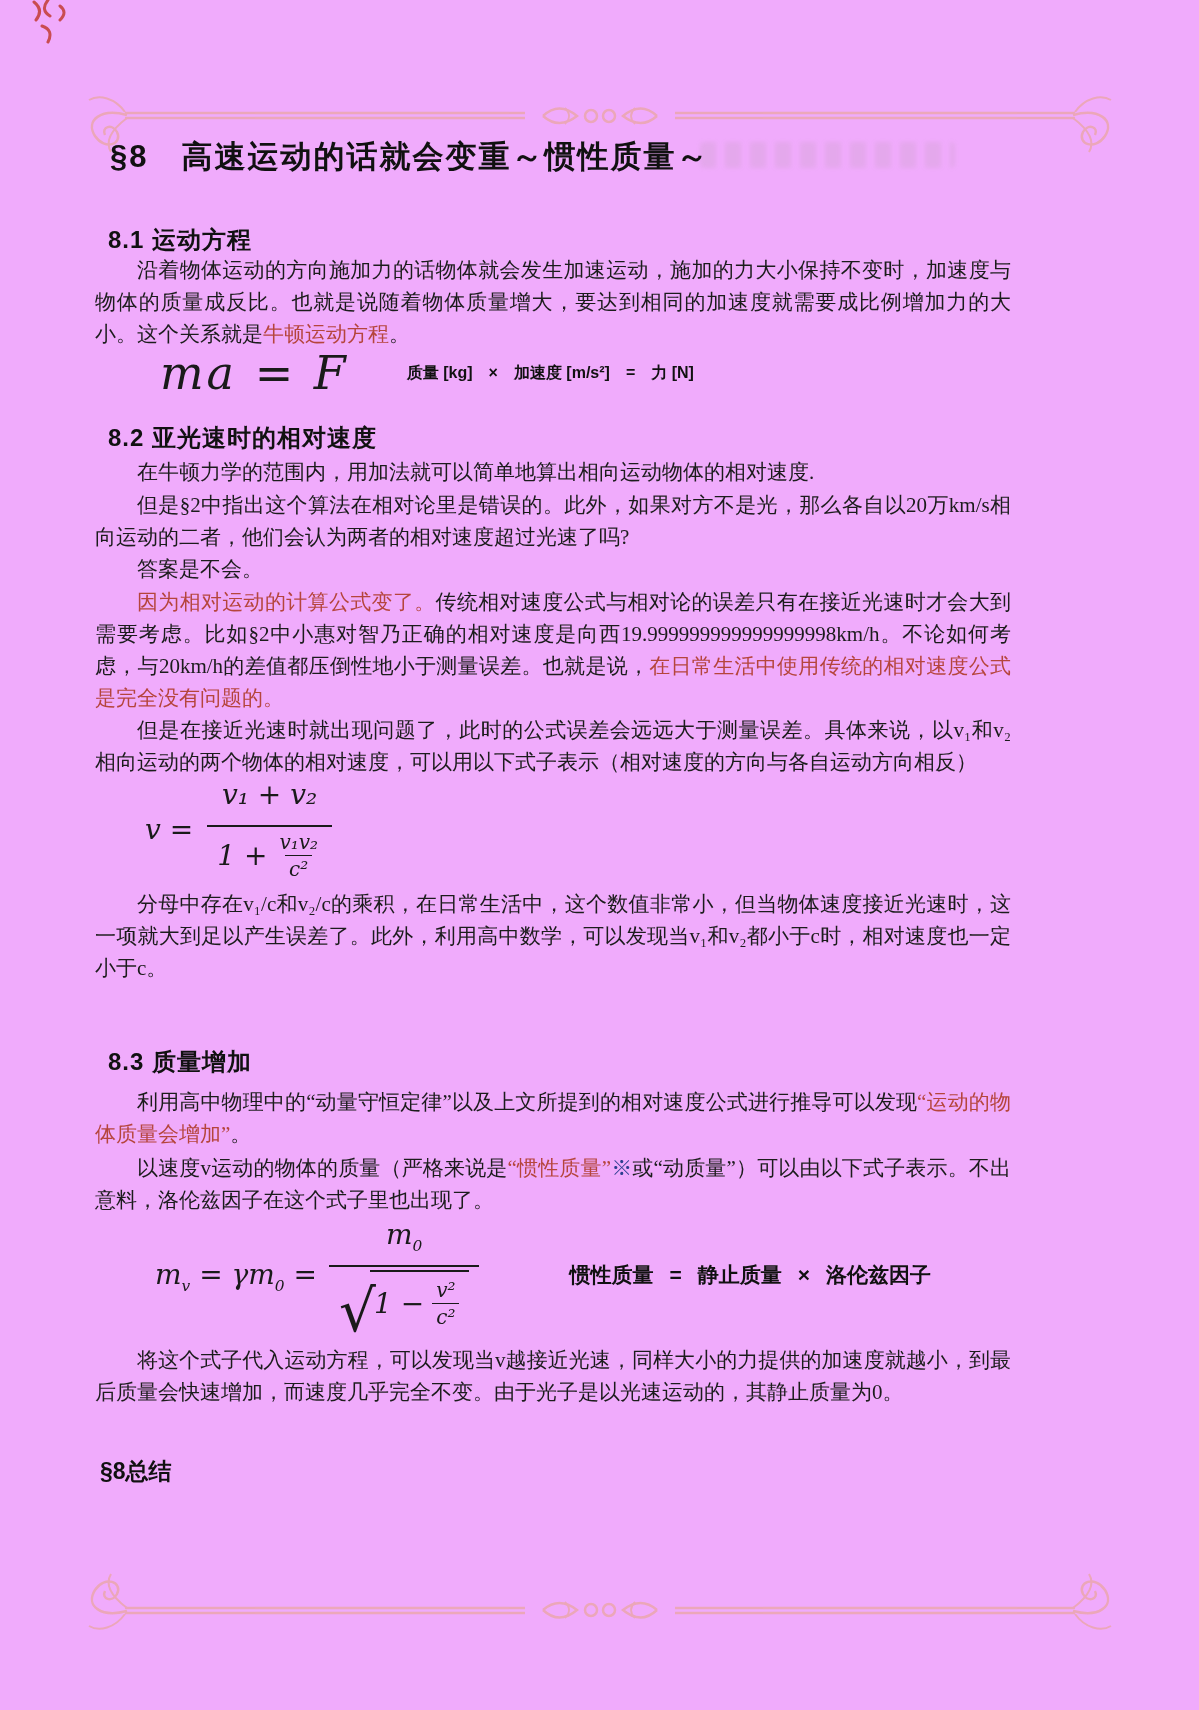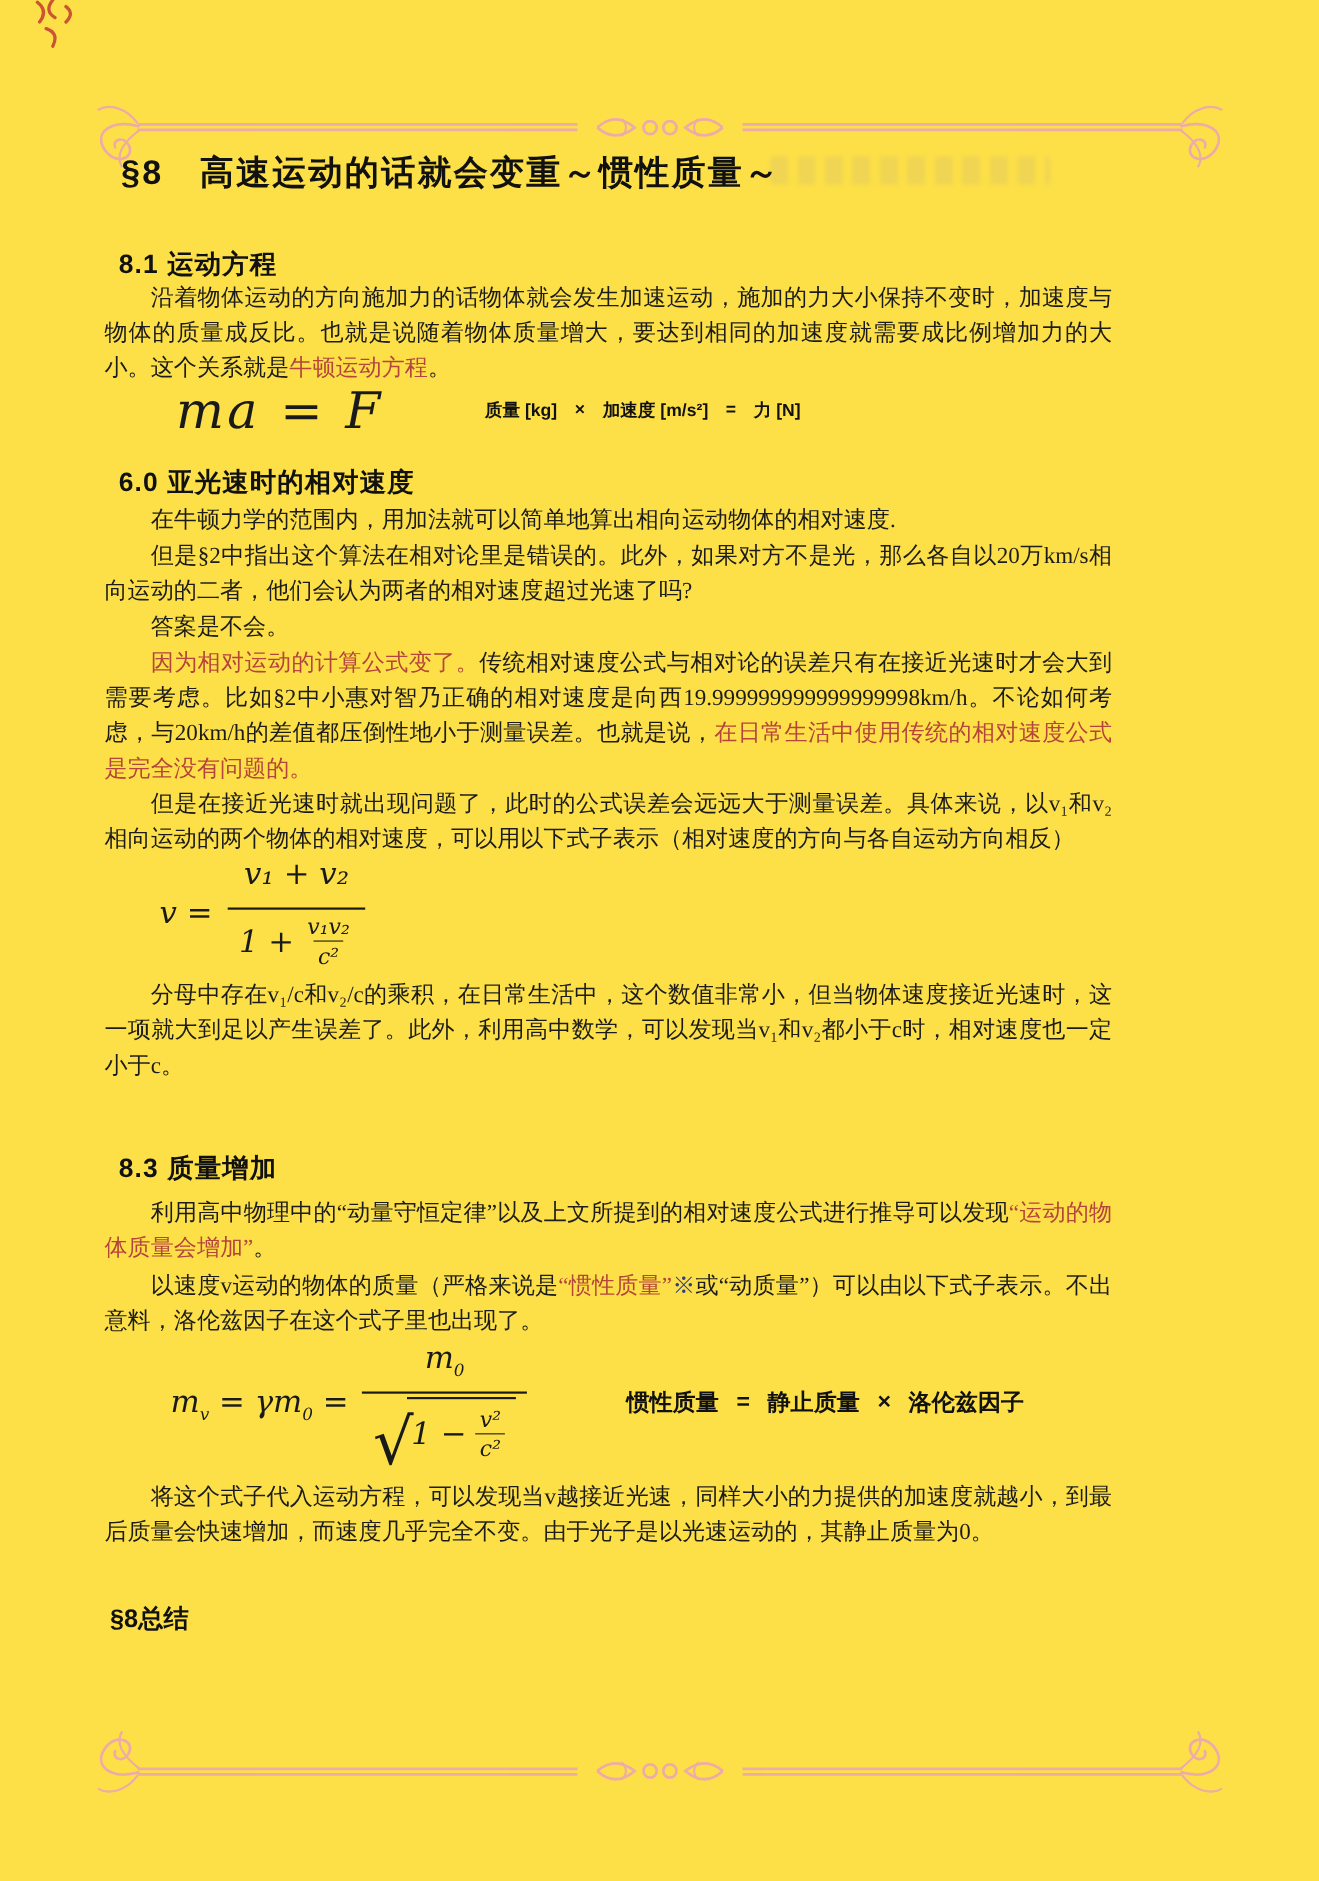--- a/index.html
+++ b/index.html
@@ -1,18 +1,18 @@
 <!DOCTYPE html>
 <html><head>
 <meta charset="utf-8">
 <style>
   html,body{margin:0;padding:0;background:#e9e9e9;}
   .page{
     position:relative;width:1199px;height:1710px;margin:0 auto;
-    background:#fde047;overflow:hidden;
+    background:#f0abfc;overflow:hidden;
     font-family:"Liberation Serif","DejaVu Serif",serif;color:#1c1c1c;
   }
   .abs{position:absolute;}
   .title{
     font-family:"Liberation Sans","DejaVu Sans",sans-serif;
     font-weight:700;font-size:31px;letter-spacing:2px;color:#111;
   }
   .h-sec{
     font-family:"Liberation Sans","DejaVu Sans",sans-serif;
     font-weight:700;font-size:24px;color:#111;letter-spacing:1px;
@@ -84,32 +84,32 @@
     </g>
   </svg>
 
   <div class="abs ghost" style="left:700px;top:142px"></div>
 
   <div class="abs title" style="left:110px;top:136px">§8　高速运动的话就会变重～惯性质量～</div>
 
   <div class="abs h-sec" style="left:108px;top:224px">8.1 运动方程</div>
   <p class="abs body" style="left:95px;top:254px"><span>沿着物体运动的方向施加力的话物体就会发生加速运动，施加的力大小保持不变时，加速度与物体的质量成反比。也就是说随着物体质量增大，要达到相同的加速度就需要成比例增加力的大小。这个关系就是</span><span style="color: rgb(181, 69, 60);">牛顿运动方程</span><span>。</span></p>
 
-  <div class="abs formula-row" style="left:160px;top:346px;gap:92px">
+  <div class="abs formula-row" style="left:160px;top:346px;gap:58px">
     <span class="math eq-big">ma = F</span>
     <span class="annotation">
       <span>质量 [kg]</span>
       <span>×</span>
       <span>加速度 [m/s²]</span>
       <span>=</span>
       <span>力 [N]</span>
     </span>
   </div>
 
-  <div class="abs h-sec" style="left:108px;top:422px">6.0 亚光速时的相对速度</div>
+  <div class="abs h-sec" style="left:108px;top:422px">8.2 亚光速时的相对速度</div>
   <p class="abs body" style="left:95px;top:456px"><span>在牛顿力学的范围内，用加法就可以简单地算出相向运动物体的相对速度.</span></p>
   <p class="abs body" style="left:95px;top:489px"><span>但是§2中指出这个算法在相对论里是错误的。此外，如果对方不是光，那么各自以20万km/s相向运动的二者，他们会认为两者的相对速度超过光速了吗?</span></p>
   <p class="abs body" style="left:95px;top:553px"><span>答案是不会。</span></p>
   <p class="abs body" style="left:95px;top:586px"><span style="color: rgb(181, 69, 60);">因为相对运动的计算公式变了。</span><span>传统相对速度公式与相对论的误差只有在接近光速时才会大到需要考虑。比如§2中小惠对智乃正确的相对速度是向西19.999999999999999998km/h。不论如何考虑，与20km/h的差值都压倒性地小于测量误差。也就是说，</span><span style="color: rgb(181, 69, 60);">在日常生活中使用传统的相对速度公式是完全没有问题的。</span></p>
   <p class="abs body" style="left:95px;top:714px"><span>但是在接近光速时就出现问题了，此时的公式误差会远远大于测量误差。具体来说，以v₁和v₂相向运动的两个物体的相对速度，可以用以下式子表示（相对速度的方向与各自运动方向相反）</span></p>
 
   <div class="abs formula-row math f2" style="left:145px;top:778px">
     <span>v =</span>
     <span class="frac">
       <span class="num">v₁ + v₂</span>

